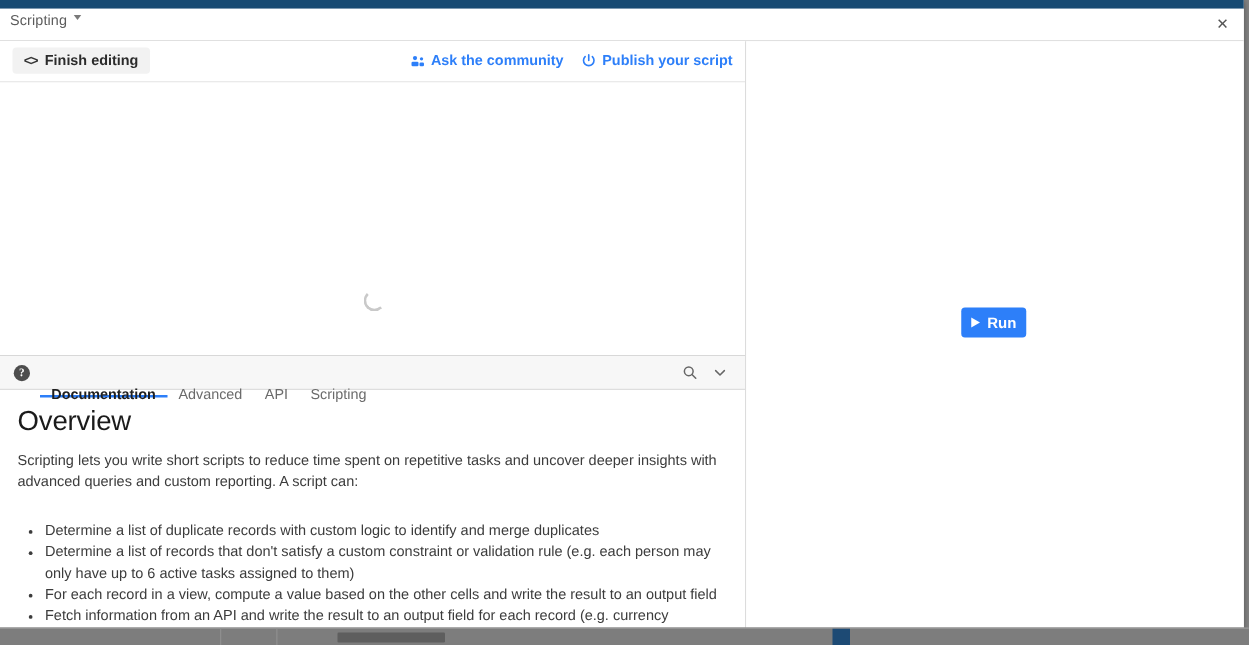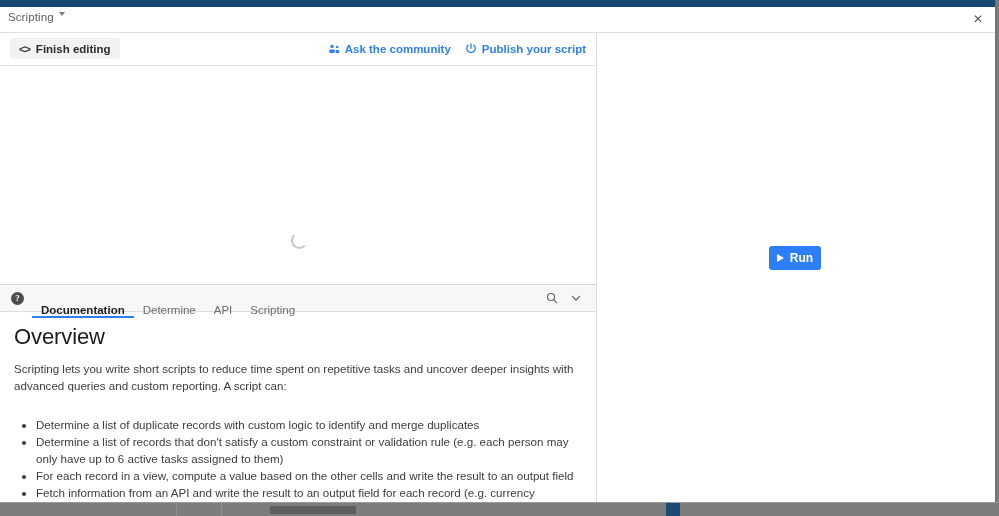--- a/index.html
+++ b/index.html
@@ -229,21 +229,21 @@
     display: flex;
     align-items: center;
     justify-content: center;
     align-self: center;
     margin: 0 8px 0 11px;
     font-family: "Liberation Serif", serif;
     cursor: pointer;
   }
   .dtab {
     display: flex;
-    align-items: flex-end;
+    align-items: center;
     padding: 0 9px;
     font-size: 11.5px;
     color: #6b6b6b;
     cursor: pointer;
     border-bottom: 2px solid transparent;
     white-space: nowrap;
     margin-top: 31px;
   }
   .dtab.active {
     color: #1f1f1f;
@@ -376,21 +376,21 @@
         </div>
 
         <div class="docs-pane">
           <div class="docs-tabbar">
             <div class="help-icon">?</div>
 
             <div class="dtab active">
               <span>Documentation</span>
             </div>
             <div class="dtab">
-              <span>Determine</span>
+              <span>Advanced</span>
             </div>
             <div class="dtab">
               <span>API</span>
             </div>
             <div class="dtab">
               <span>Scripting</span>
             </div>
 
             <div class="docs-tools">
               <div class="icon-btn">

